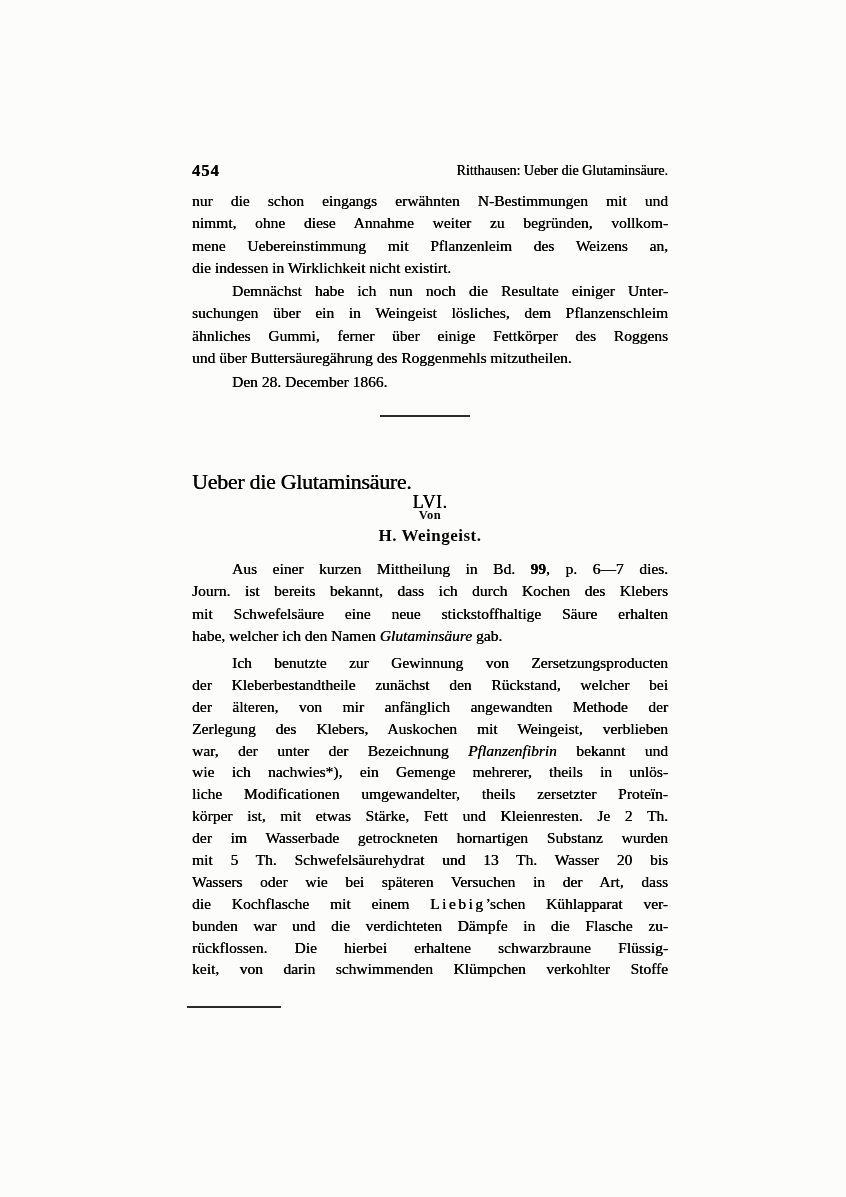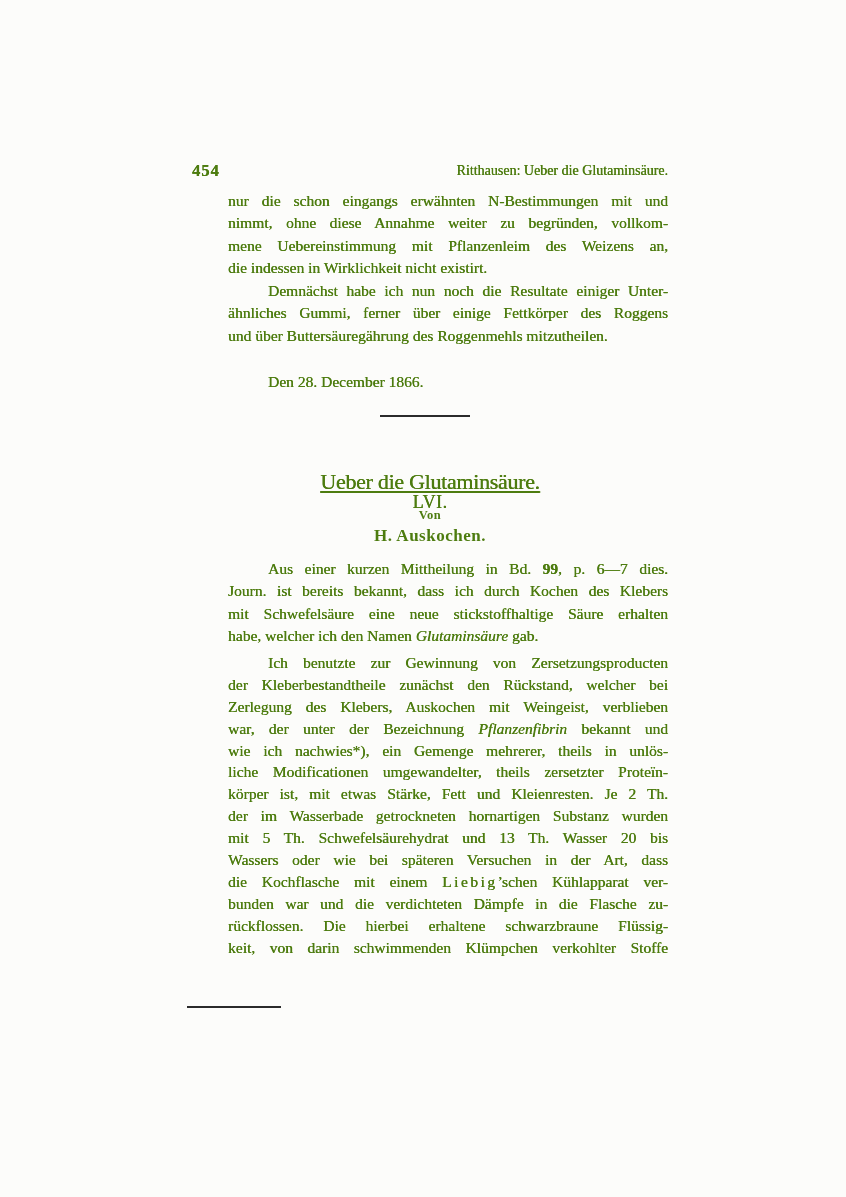--- a/index.html
+++ b/index.html
@@ -30,21 +30,20 @@
     text-shadow: 0.3px 0 currentColor;
   }
   
   .para .line {
     text-align: justify;
     text-align-last: justify;
     font-size: 15.5px;
     line-height: 22.3px;
     height: 22.3px;
     text-shadow: 0.3px 0 currentColor;
-    margin-left: 36px;
   }
   .para .line.left { text-align-last: left; }
   .para .line.indent { padding-left: 40px; }
   .p1 { top: 190px; }
   .p2 { top: 280px; }
   .pdate { top: 371px; }
   .bp1 { top: 558px; }
   .bp2 { top: 652px; }
   .bp2 .line { line-height: 21.9px; height: 21.9px; }
   
@@ -52,24 +51,23 @@
     position: absolute; left: 380px; top: 415px;
     width: 90px; height: 2px; background: #2b2b2b;
   }
   .numeral {
     top: 444px; text-align: center;
     font-size: 18px; letter-spacing: 0.5px;
     text-shadow: 0.3px 0 currentColor;
     margin-top: 48px;
   }
   .title {
-    top: 469px; text-align: center;
+    top: 469px; 
     font-size: 22px; letter-spacing: -0.3px;
     text-shadow: 0.35px 0 currentColor;
-    text-decoration: underline;
   }
   .byline {
     top: 508px; text-align: center;
     font-size: 12.5px; font-weight: bold; letter-spacing: 0.5px;
   }
   .author {
     top: 526px; text-align: center;
     font-size: 17px; font-weight: bold; letter-spacing: 0.5px;
   }
   
@@ -88,64 +86,66 @@
   }
   .pfn .line.indent { padding-left: 32px; }
   
   .i { font-style: italic; }
   .b { font-weight: bold; }
   .sp { letter-spacing: 2.5px; }
 </style>
 </head>
 <body>
 
-<div class="canvas" style="background: rgb(252, 252, 250); color: #4d7c0f;">
+<div class="canvas" style="background: rgb(252, 252, 250); color: #000000;">
 
   <div class="col pagehead">
     <span class="pagenum">454</span>
     <span class="runhead">Ritthausen: Ueber die Glutaminsäure.</span>
   </div>
 
   <div class="col para p1">
       <div class="line"><span>nur die schon eingangs erwähnten N-Bestimmungen mit und</span></div>
       <div class="line"><span>nimmt, ohne diese Annahme weiter zu begründen, vollkom-</span></div>
       <div class="line"><span>mene Uebereinstimmung mit Pflanzenleim des Weizens an,</span></div>
       <div class="line left"><span>die indessen in Wirklichkeit nicht existirt.</span></div>
     </div>
 
   <div class="col para p2">
       <div class="line indent"><span>Demnächst habe ich nun noch die Resultate einiger Unter-</span></div>
+      <div class="line"><span>suchungen über ein in Weingeist lösliches, dem Pflanzenschleim</span></div>
       <div class="line"><span>ähnliches Gummi, ferner über einige Fettkörper des Roggens</span></div>
       <div class="line left"><span>und über Buttersäuregährung des Roggenmehls mitzutheilen.</span></div>
     </div>
 
   <div class="col para pdate">
       <div class="line indent left"><span>Den 28. December 1866.</span></div>
     </div>
 
   <div class="hr-main"></div>
 
   <div class="col numeral">LVI.</div>
 
   <div class="col title">Ueber die Glutaminsäure.</div>
 
   <div class="col byline">Von</div>
 
-  <div class="col author">H. Auskochen.</div>
+  <div class="col author">H. Weingeist.</div>
 
   <div class="col para bp1">
       <div class="line indent"><span>Aus einer kurzen Mittheilung in Bd. </span><span class="b">99</span><span>, p. 6—7 dies.</span></div>
       <div class="line"><span>Journ. ist bereits bekannt, dass ich durch Kochen des Klebers</span></div>
       <div class="line"><span>mit Schwefelsäure eine neue stickstoffhaltige Säure erhalten</span></div>
       <div class="line left"><span>habe, welcher ich den Namen </span><span class="i">Glutaminsäure</span><span> gab.</span></div>
     </div>
 
   <div class="col para bp2">
       <div class="line indent"><span>Ich benutzte zur Gewinnung von Zersetzungsproducten</span></div>
       <div class="line"><span>der Kleberbestandtheile zunächst den Rückstand, welcher bei</span></div>
+      <div class="line"><span>der älteren, von mir anfänglich angewandten Methode der</span></div>
       <div class="line"><span>Zerlegung des Klebers, Auskochen mit Weingeist, verblieben</span></div>
       <div class="line"><span>war, der unter der Bezeichnung </span><span class="i">Pflanzenfibrin</span><span> bekannt und</span></div>
       <div class="line"><span>wie ich nachwies*), ein Gemenge mehrerer, theils in unlös-</span></div>
       <div class="line"><span>liche Modificationen umgewandelter, theils zersetzter Proteïn-</span></div>
       <div class="line"><span>körper ist, mit etwas Stärke, Fett und Kleienresten. Je 2 Th.</span></div>
       <div class="line"><span>der im Wasserbade getrockneten hornartigen Substanz wurden</span></div>
       <div class="line"><span>mit 5 Th. Schwefelsäurehydrat und 13 Th. Wasser 20 bis</span></div>
       <div class="line"><span>Wassers oder wie bei späteren Versuchen in der Art, dass</span></div>
       <div class="line"><span>die Kochflasche mit einem </span><span class="sp">Liebig</span><span>’schen Kühlapparat ver-</span></div>
       <div class="line"><span>bunden war und die verdichteten Dämpfe in die Flasche zu-</span></div>

